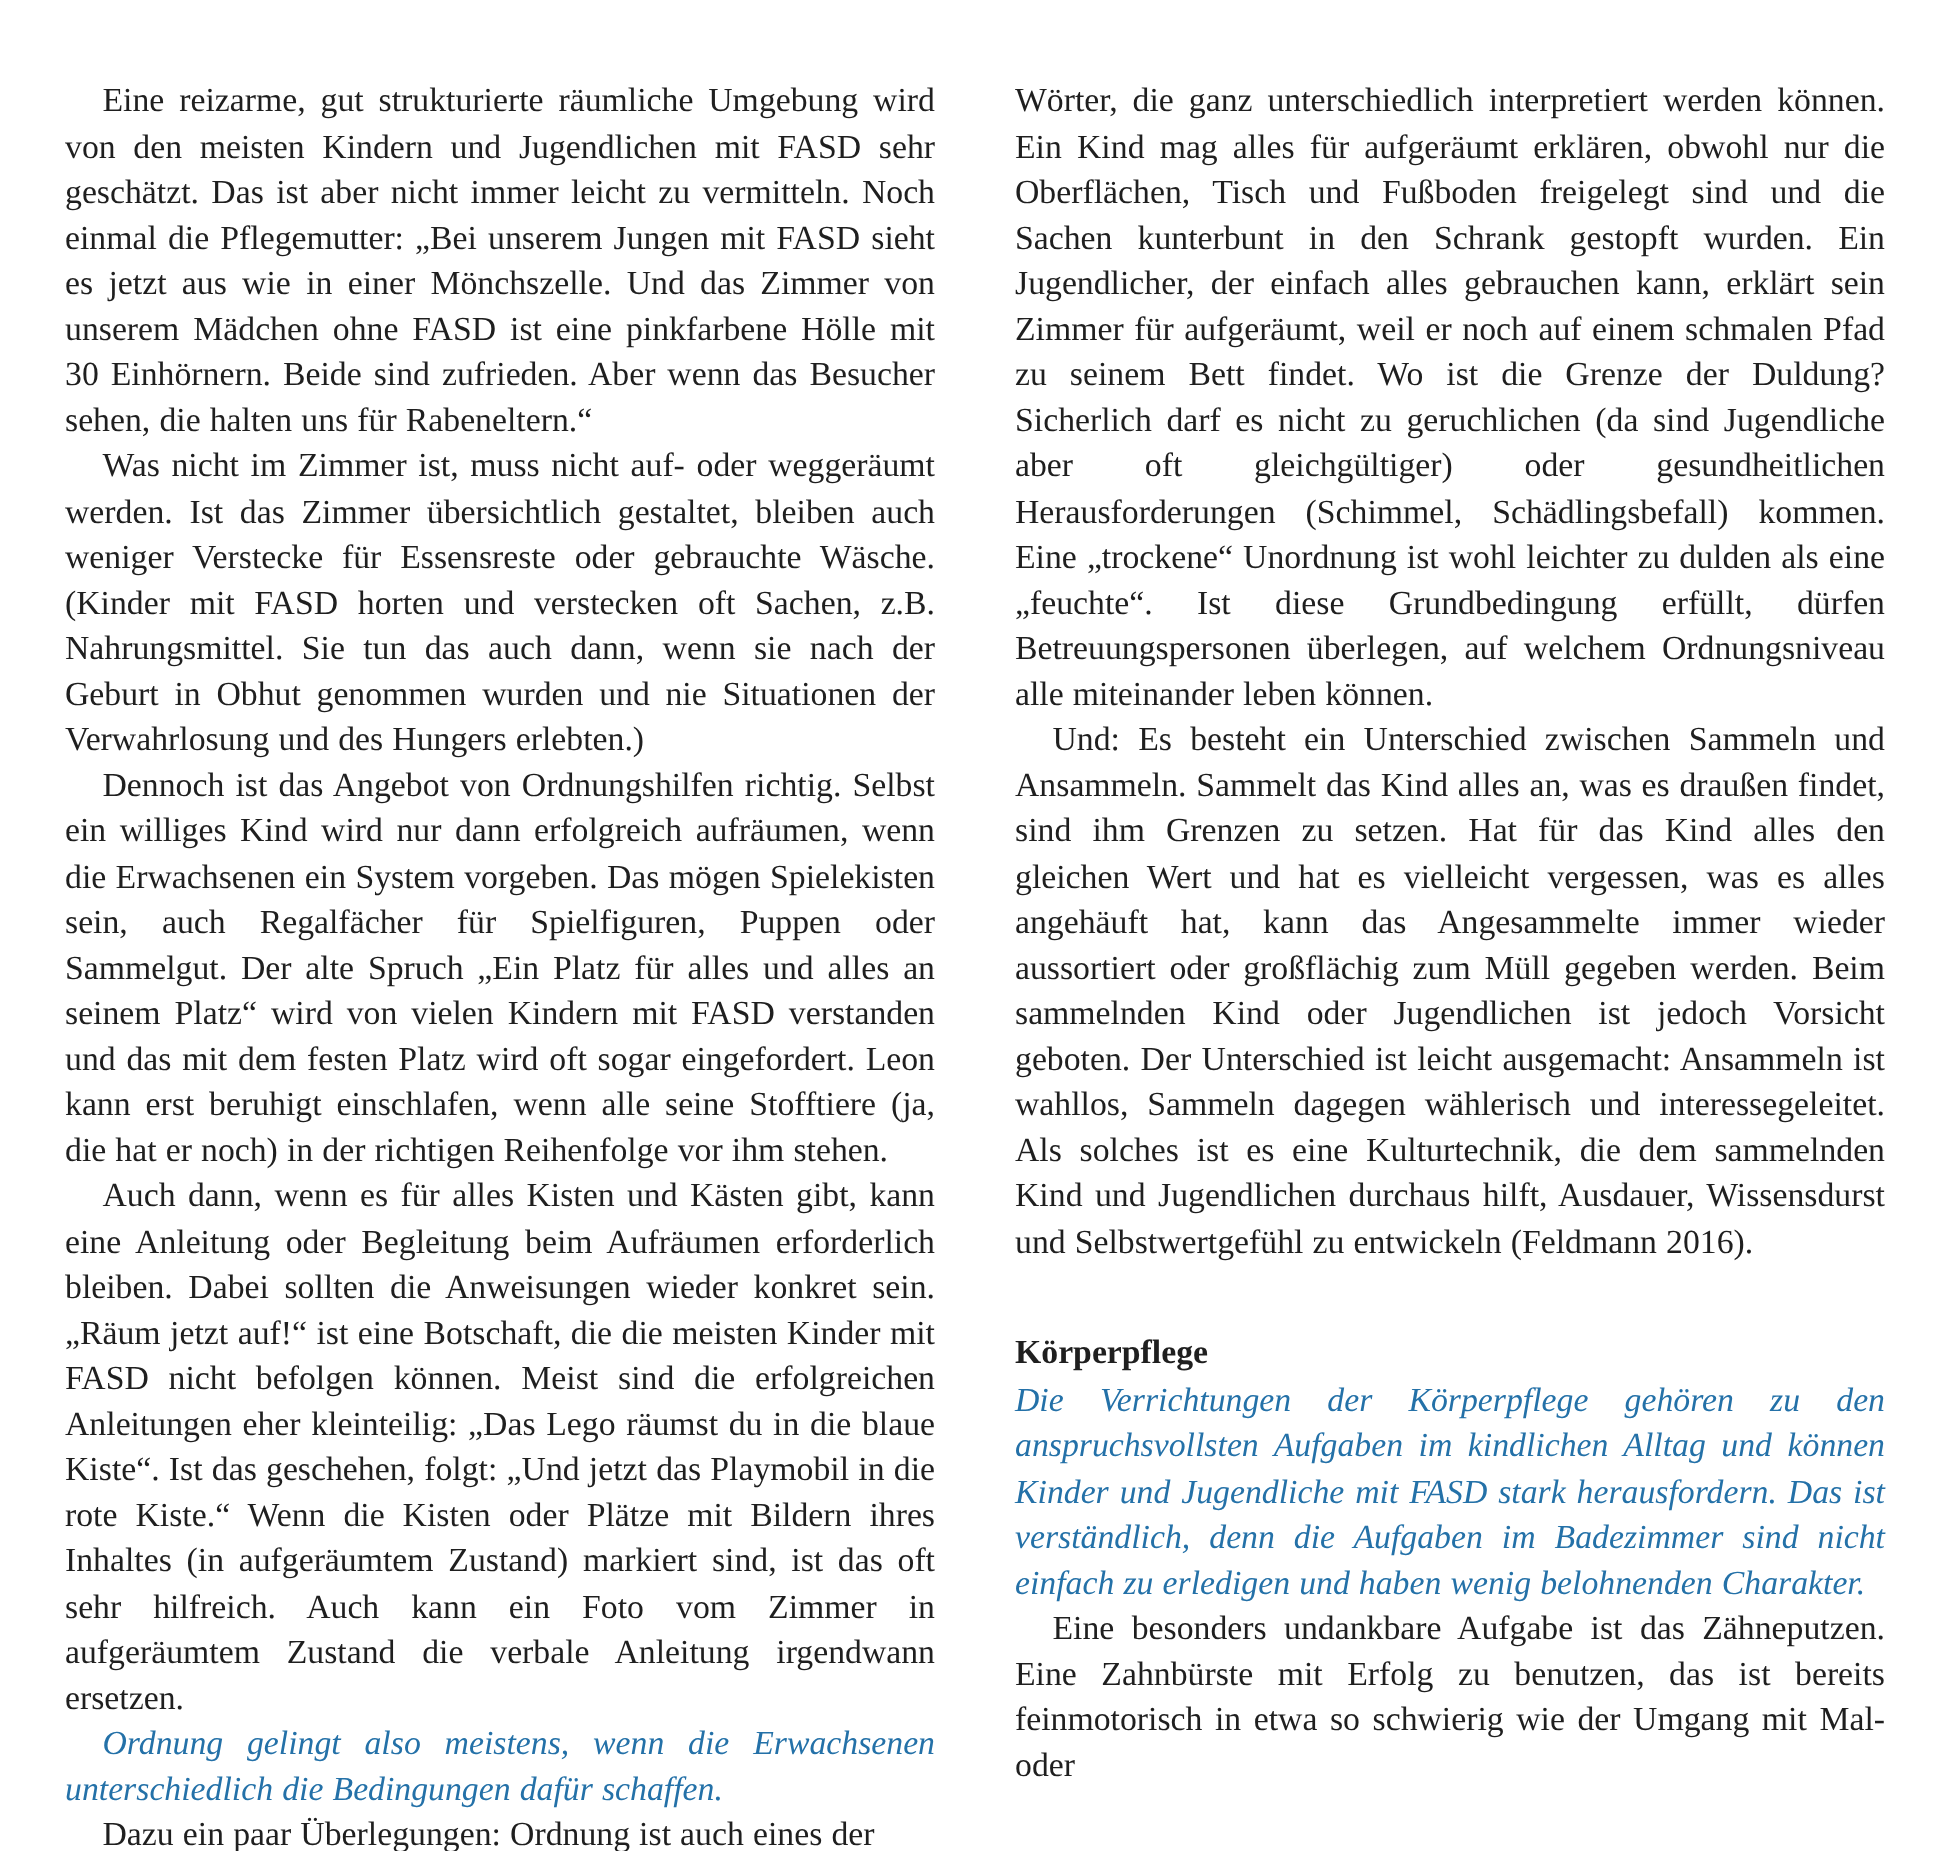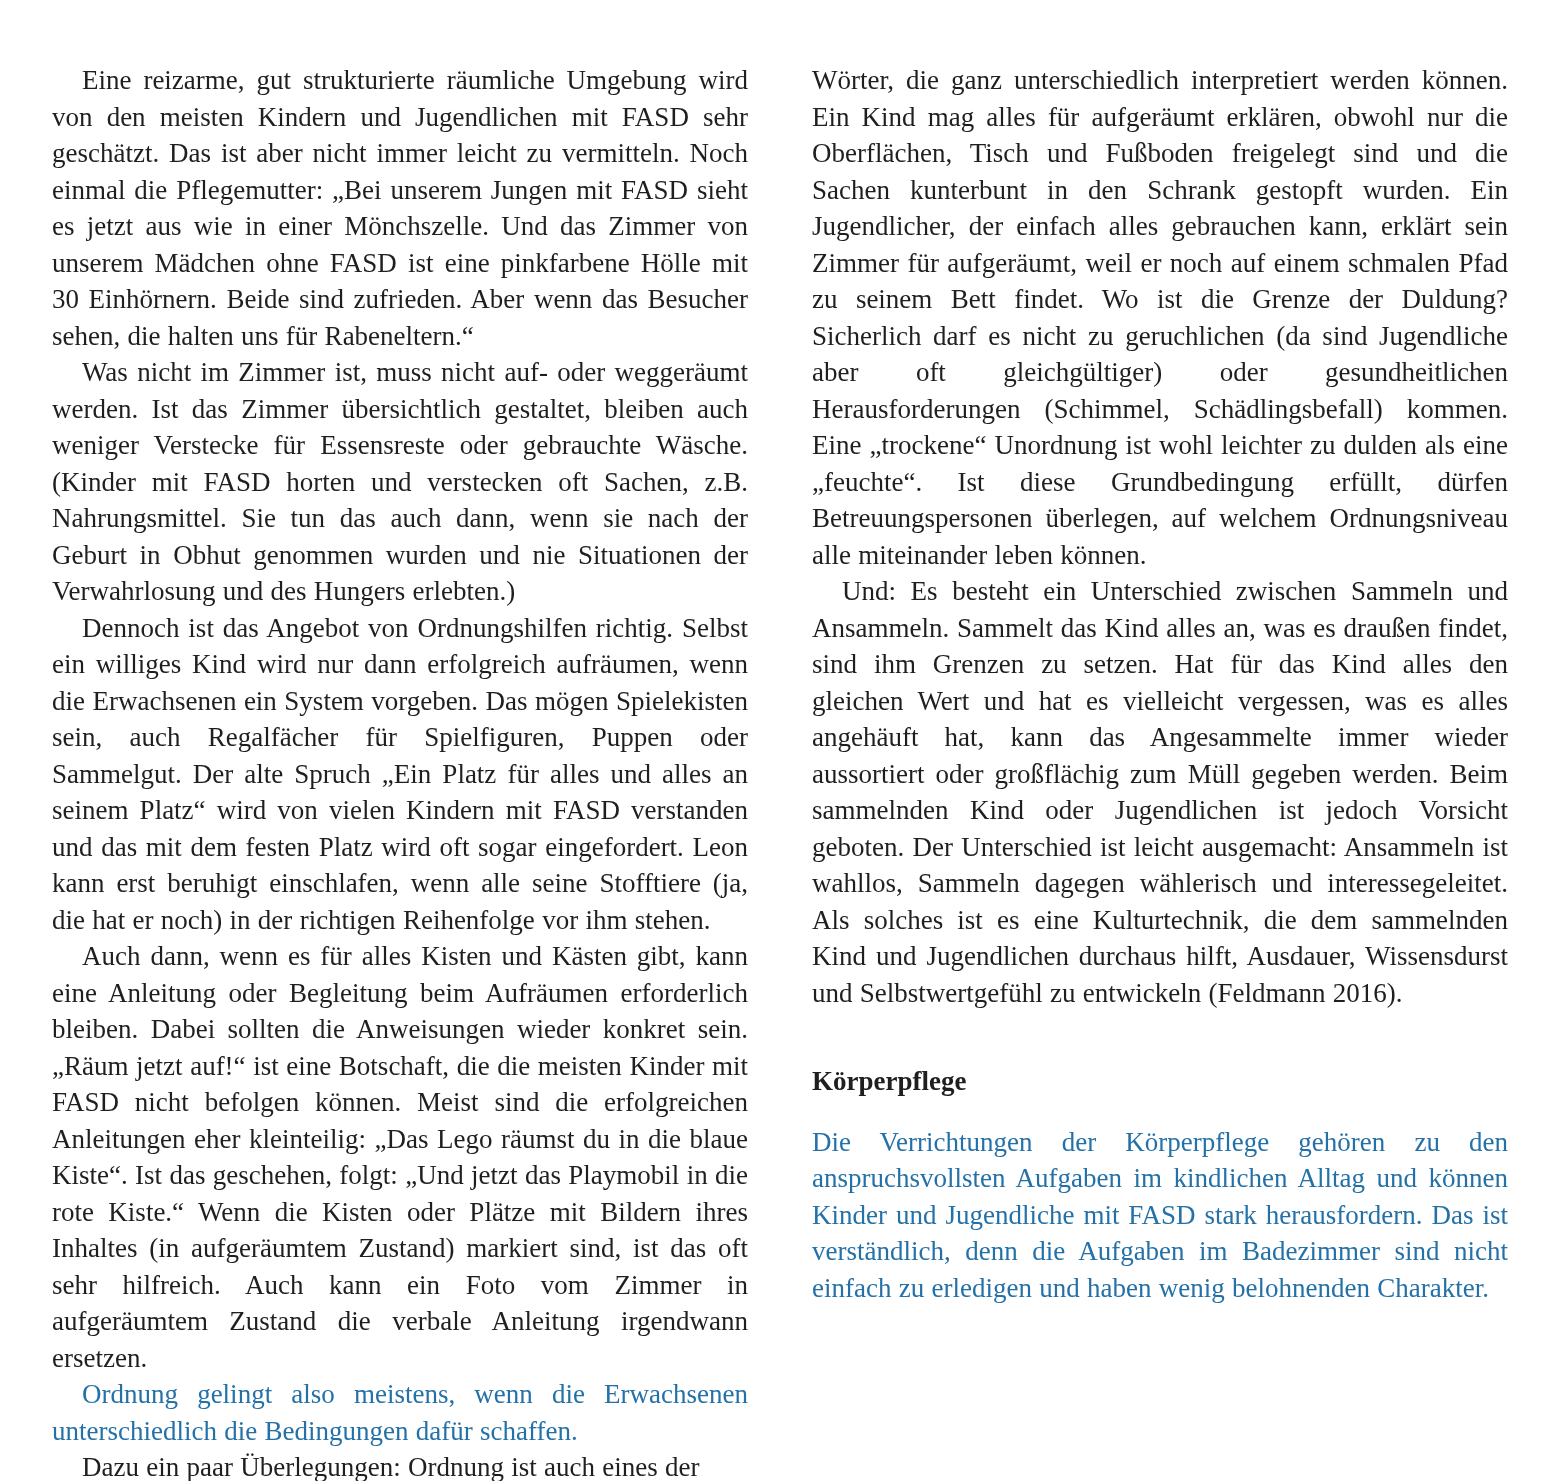--- a/index.html
+++ b/index.html
@@ -34,23 +34,24 @@
     text-align: justify;
     hyphens: auto;
     -webkit-hyphens: auto;
     word-spacing: 0.02em;
   }
   .para.indent {
     text-indent: 30px;
   }
   .para.blue {
     color: var(--accent-blue, #2471a8);
+    font-style: italic;
   }
   .heading {
-    margin: 52px 0 24px 0;
+    margin: 52px 0 2px 0;
     font-size: 27px;
     line-height: 36.5px;
     font-weight: bold;
     color: var(--text-color, #1f1f1f);
   }
 </style>
 </head>
 <body style="background: rgb(255, 255, 255);">
 
 <div class="page">
@@ -60,14 +61,15 @@
       <p class="para indent">Dennoch ist das Angebot von Ordnungshilfen richtig. Selbst ein williges Kind wird nur dann erfolgreich aufräumen, wenn die Erwachsenen ein System vorgeben. Das mögen Spielekisten sein, auch Regalfächer für Spielfiguren, Puppen oder Sammelgut. Der alte Spruch „Ein Platz für alles und alles an seinem Platz“ wird von vielen Kindern mit FASD verstanden und das mit dem festen Platz wird oft sogar eingefordert. Leon kann erst beruhigt einschlafen, wenn alle seine Stofftiere (ja, die hat er noch) in der richtigen Reihenfolge vor ihm stehen.</p>
       <p class="para indent">Auch dann, wenn es für alles Kisten und Kästen gibt, kann eine Anleitung oder Begleitung beim Aufräumen erforderlich bleiben. Dabei sollten die Anweisungen wieder konkret sein. „Räum jetzt auf!“ ist eine Botschaft, die die meisten Kinder mit FASD nicht befolgen können. Meist sind die erfolgreichen Anleitungen eher kleinteilig: „Das Lego räumst du in die blaue Kiste“. Ist das geschehen, folgt: „Und jetzt das Playmobil in die rote Kiste.“ Wenn die Kisten oder Plätze mit Bildern ihres Inhaltes (in aufgeräumtem Zustand) markiert sind, ist das oft sehr hilfreich. Auch kann ein Foto vom Zimmer in aufgeräumtem Zustand die verbale Anleitung irgendwann ersetzen.</p>
       <p class="para indent blue">Ordnung gelingt also meistens, wenn die Erwachsenen unterschiedlich die Bedingungen dafür schaffen.</p>
       <p class="para indent">Dazu ein paar Überlegungen: Ordnung ist auch eines der</p>
     </div>
   <div class="column">
       <p class="para">Wörter, die ganz unterschiedlich interpretiert werden können. Ein Kind mag alles für aufgeräumt erklären, obwohl nur die Oberflächen, Tisch und Fußboden freigelegt sind und die Sachen kunterbunt in den Schrank gestopft wurden. Ein Jugendlicher, der einfach alles gebrauchen kann, erklärt sein Zimmer für aufgeräumt, weil er noch auf einem schmalen Pfad zu seinem Bett findet. Wo ist die Grenze der Duldung? Sicherlich darf es nicht zu geruchlichen (da sind Jugendliche aber oft gleichgültiger) oder gesundheitlichen Herausforderungen (Schimmel, Schädlingsbefall) kommen. Eine „trockene“ Unordnung ist wohl leichter zu dulden als eine „feuchte“. Ist diese Grundbedingung erfüllt, dürfen Betreuungspersonen überlegen, auf welchem Ordnungsniveau alle miteinander leben können.</p>
       <p class="para indent">Und: Es besteht ein Unterschied zwischen Sammeln und Ansammeln. Sammelt das Kind alles an, was es draußen findet, sind ihm Grenzen zu setzen. Hat für das Kind alles den gleichen Wert und hat es vielleicht vergessen, was es alles angehäuft hat, kann das Angesammelte immer wieder aussortiert oder großflächig zum Müll gegeben werden. Beim sammelnden Kind oder Jugendlichen ist jedoch Vorsicht geboten. Der Unterschied ist leicht ausgemacht: Ansammeln ist wahllos, Sammeln dagegen wählerisch und interessegeleitet. Als solches ist es eine Kulturtechnik, die dem sammelnden Kind und Jugendlichen durchaus hilft, Ausdauer, Wissensdurst und Selbstwertgefühl zu entwickeln (Feldmann 2016).</p>
       <h3 class="heading">Körperpflege</h3>
       <p class="para blue">Die Verrichtungen der Körperpflege gehören zu den anspruchsvollsten Aufgaben im kindlichen Alltag und können Kinder und Jugendliche mit FASD stark herausfordern. Das ist verständlich, denn die Aufgaben im Badezimmer sind nicht einfach zu erledigen und haben wenig belohnenden Charakter.</p>
+      <p class="para indent">Eine besonders undankbare Aufgabe ist das Zähneputzen. Eine Zahnbürste mit Erfolg zu benutzen, das ist bereits feinmotorisch in etwa so schwierig wie der Umgang mit Mal- oder</p>
     </div>
 </div>
 
 </body></html>

